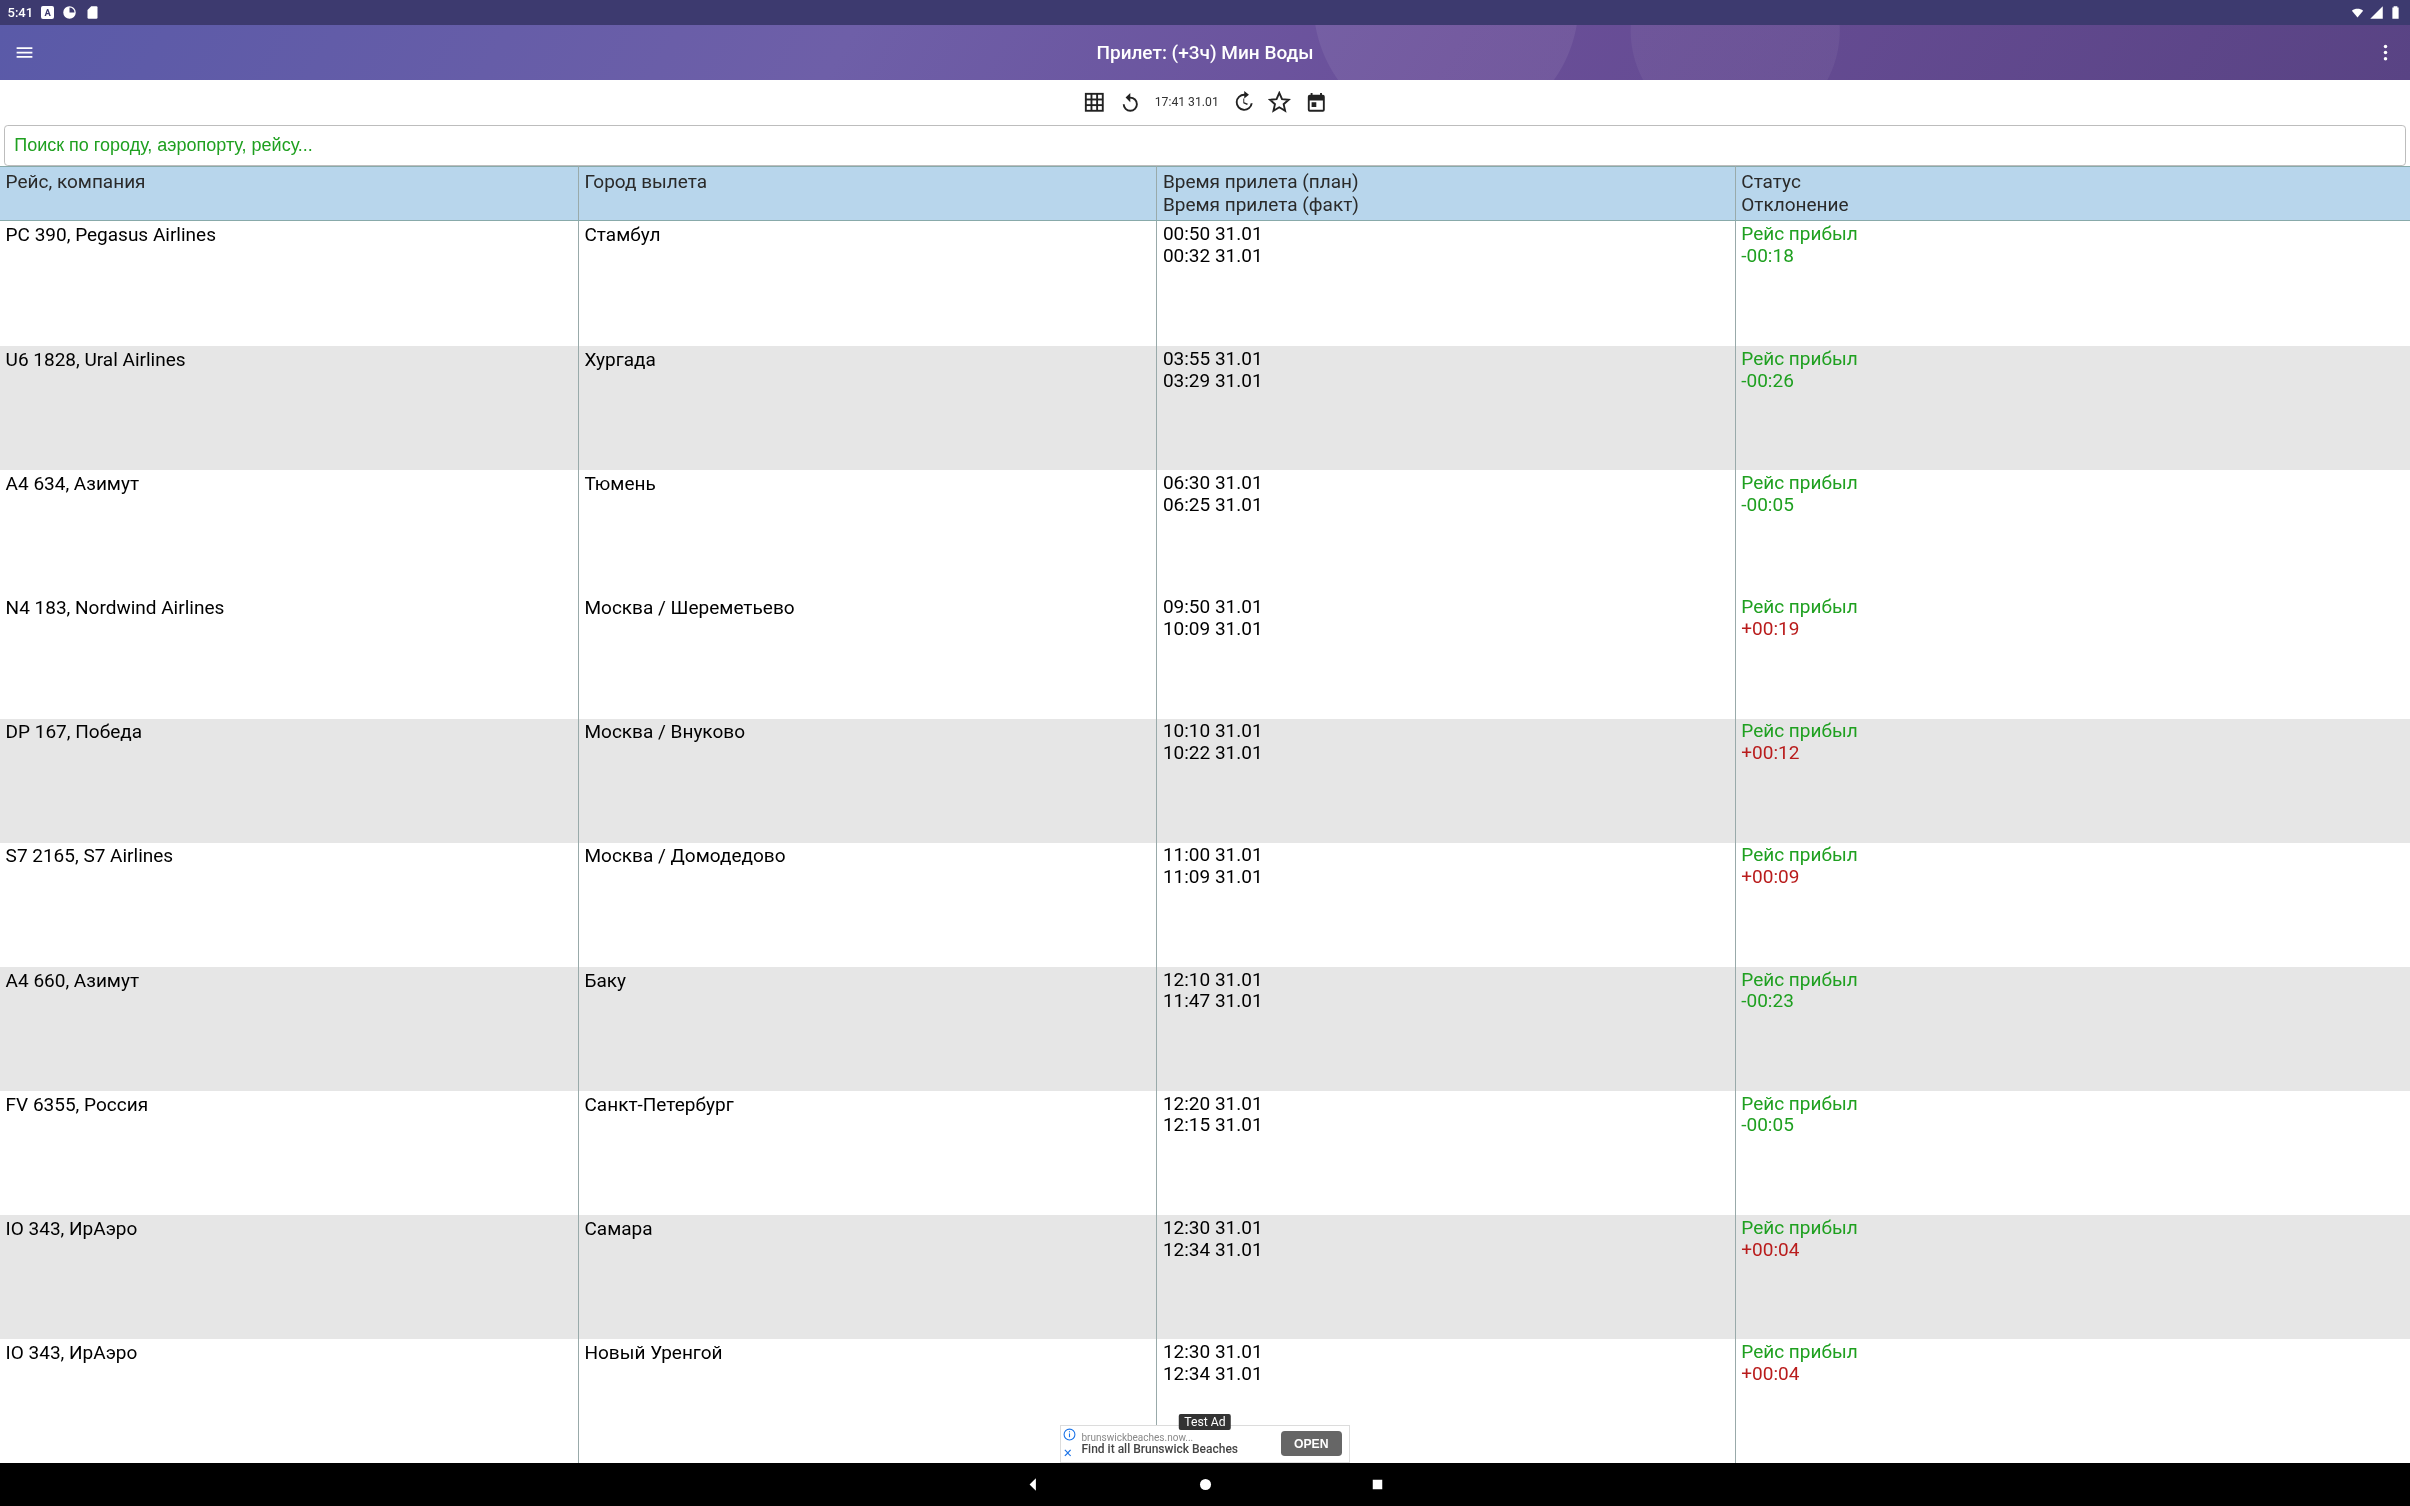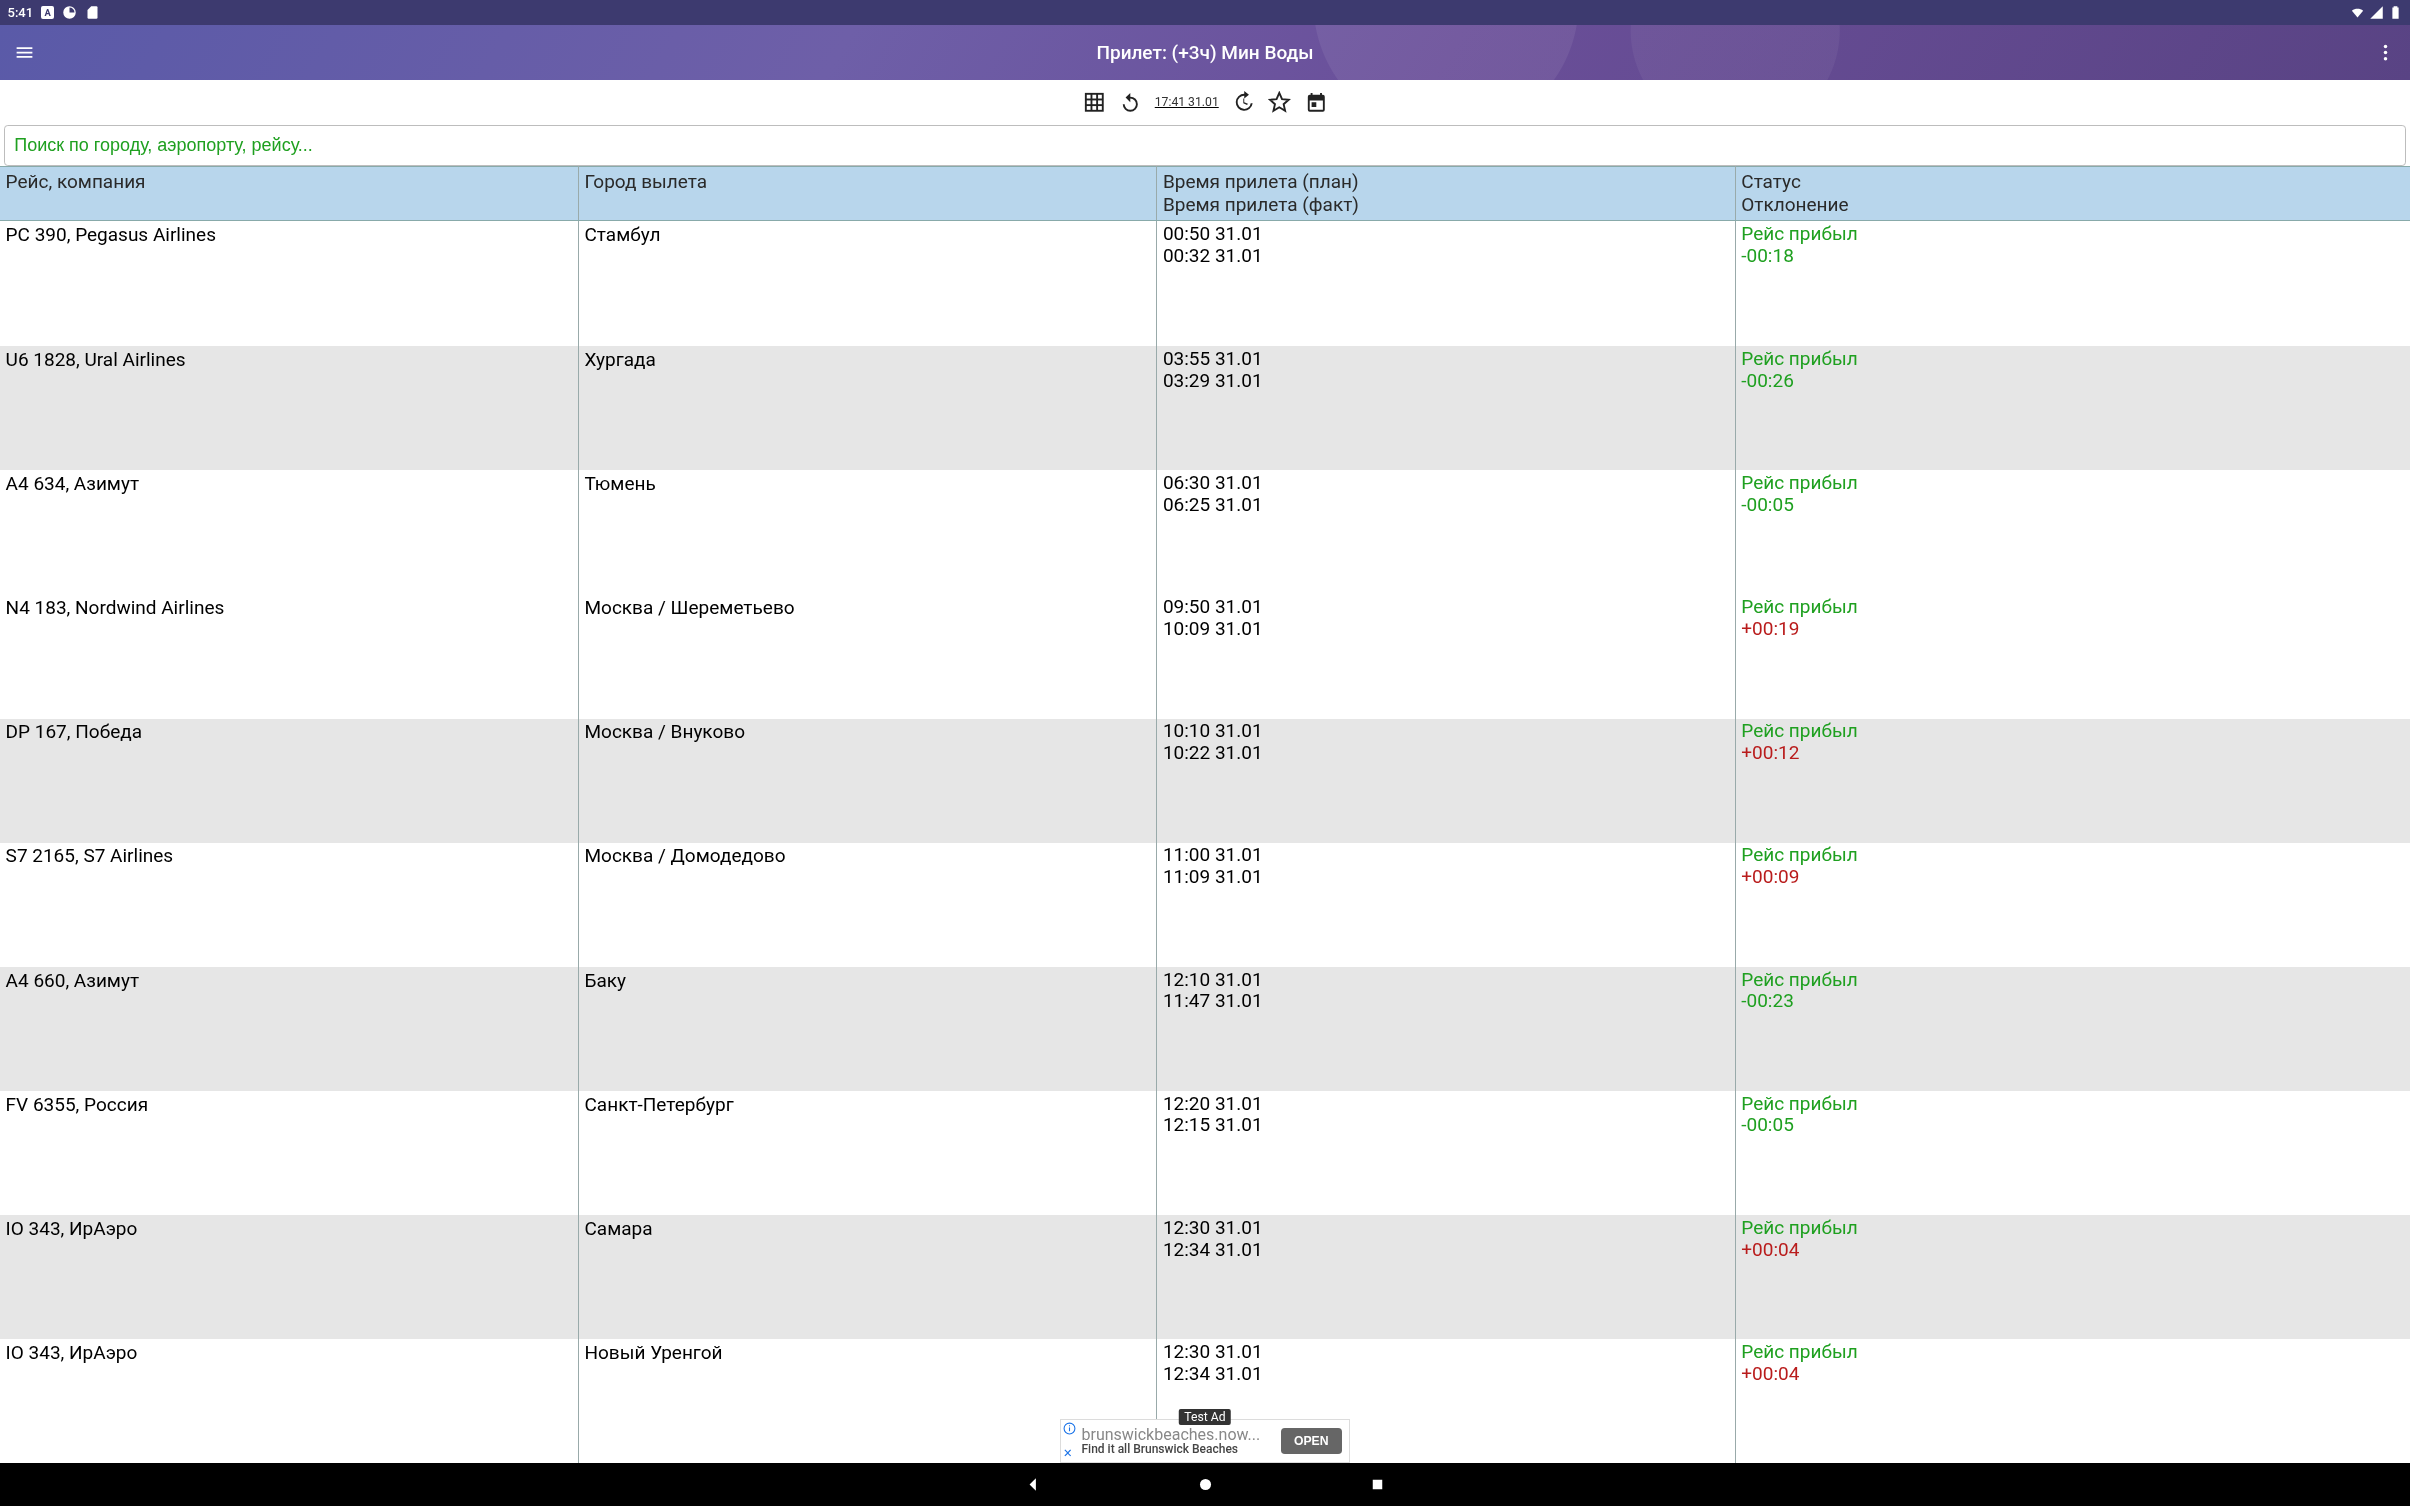--- a/index.html
+++ b/index.html
@@ -48,21 +48,20 @@
   .more-vert svg { width:21px; height:21px; fill:#fff; }
 
   
   .toolbar-row {
     height: 45px;
     display:flex;
     align-items:center;
     justify-content:center;
     gap: 12px;
     background:#fff;
-    text-decoration:underline;
   }
   .tb-icon { width:24.5px; height:24.5px; display:flex; align-items:center; justify-content:center; cursor:pointer;}
   .tb-icon svg { width:22.6px; height:22.6px; fill:#222; }
   .tb-time { font-size: 12.2px; color:#333; }
 
   
   .search-wrap { padding: 0 3.8px; }
   .search-box {
     width:100%;
     border:0.9px solid #bdbdbd;
@@ -114,21 +113,21 @@
     font-size: 13px;
   }
   .ad .ad-badge {
     position:absolute;
     top:-11.3px; left:50%; transform:translateX(-50%);
     background:#333; color:#fff; font-size:12.2px; padding:0.9px 5.6px; border-radius:1.9px;
   }
   .ad .ad-info { position:absolute; left:1.9px; top:1.9px; width:13px; height:13px; }
   .ad .ad-close{ position:absolute; left:1.9px; bottom:1.9px; font-size:11.3px; color:#1a73e8; cursor:pointer;}
   .ad-text { display:flex; flex-direction:column; line-height:1.1; margin-left:13px;}
-  .ad-text .l1 { font-size:16px; color:#888; }
+  .ad-text .l1 { font-size:10px; color:#888; }
   .ad-text .l2 { font-size:12px; color:#444; font-weight:500; }
   .ad-open {
     margin-left:auto;
     background:#666; color:#fff; border:none; border-radius:3.8px;
     padding:5.6px 13px; font-size:12.2px; font-weight:600; cursor:pointer;
   }
 
   
   .navbar {
     height: 43px;

